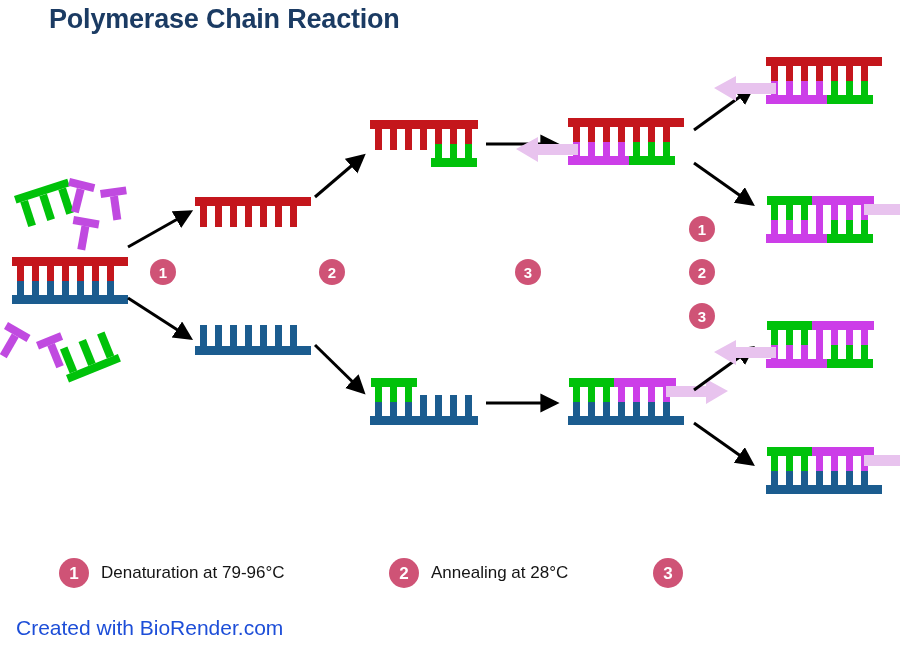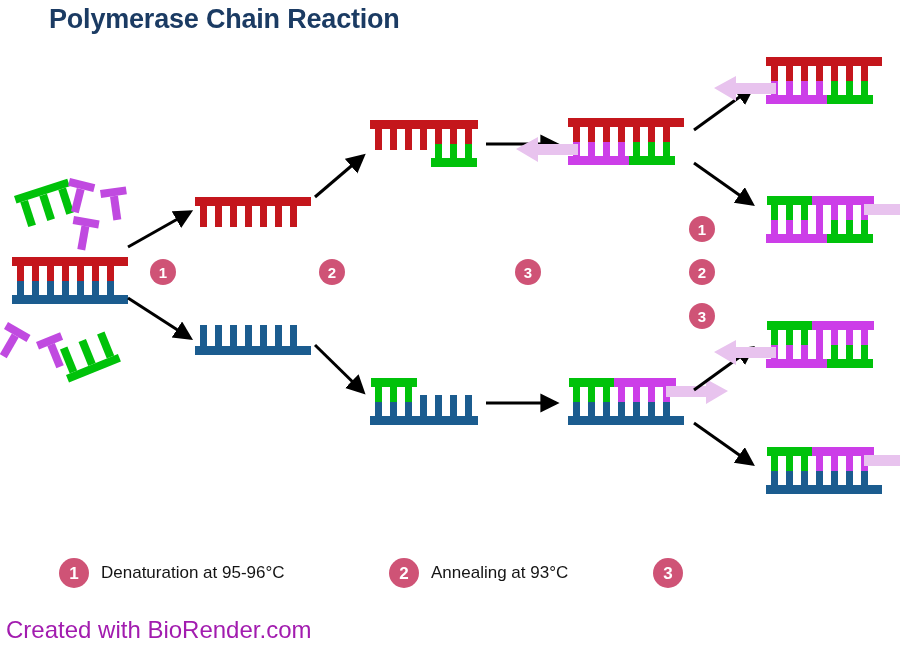--- a/index.html
+++ b/index.html
@@ -14,22 +14,22 @@
 
   .title{
     position:absolute;left:8px;top:4px;
     font-size:27px;font-weight:bold;
     color:#1b3b63;
     letter-spacing:-0.2px;
     white-space:nowrap;
     margin-left:41px;
   }
   .footer{
-    position:absolute;left:6px;top:616px;
-    font-size:24px;color:#a21caf;
+    position:absolute;left:16px;top:616px;
+    font-size:21px;color:#1d4ed8;
     white-space:nowrap;
   }
 
   
   .badge{
     position:absolute;
     width:26px;height:26px;border-radius:50%;
     background:#cf5376;
     color:#ffffff;
     font-size:15px;font-weight:bold;
@@ -322,23 +322,23 @@
   <div class="badge" style="left:150px;top:259px;">1</div>
   <div class="badge" style="left:319px;top:259px;">2</div>
   <div class="badge" style="left:515px;top:259px;">3</div>
 
   <div class="badge" style="left:689px;top:216px;">1</div>
   <div class="badge" style="left:689px;top:259px;">2</div>
   <div class="badge" style="left:689px;top:303px;">3</div>
 
   <div class="legend-item" style="left:59px;top:558px;">
     <div class="badge lg">1</div>
-    <div class="legend-label">Denaturation at 95-96°C</div>
+    <div class="legend-label">Denaturation at 79-96°C</div>
   </div>
   <div class="legend-item" style="left:389px;top:558px;">
     <div class="badge lg">2</div>
-    <div class="legend-label">Annealing at 93°C</div>
+    <div class="legend-label">Annealing at 28°C</div>
   </div>
   <div class="legend-item" style="left:653px;top:558px;">
     <div class="badge lg">3</div>
   </div>
 
 </div>
 
 </body></html>

